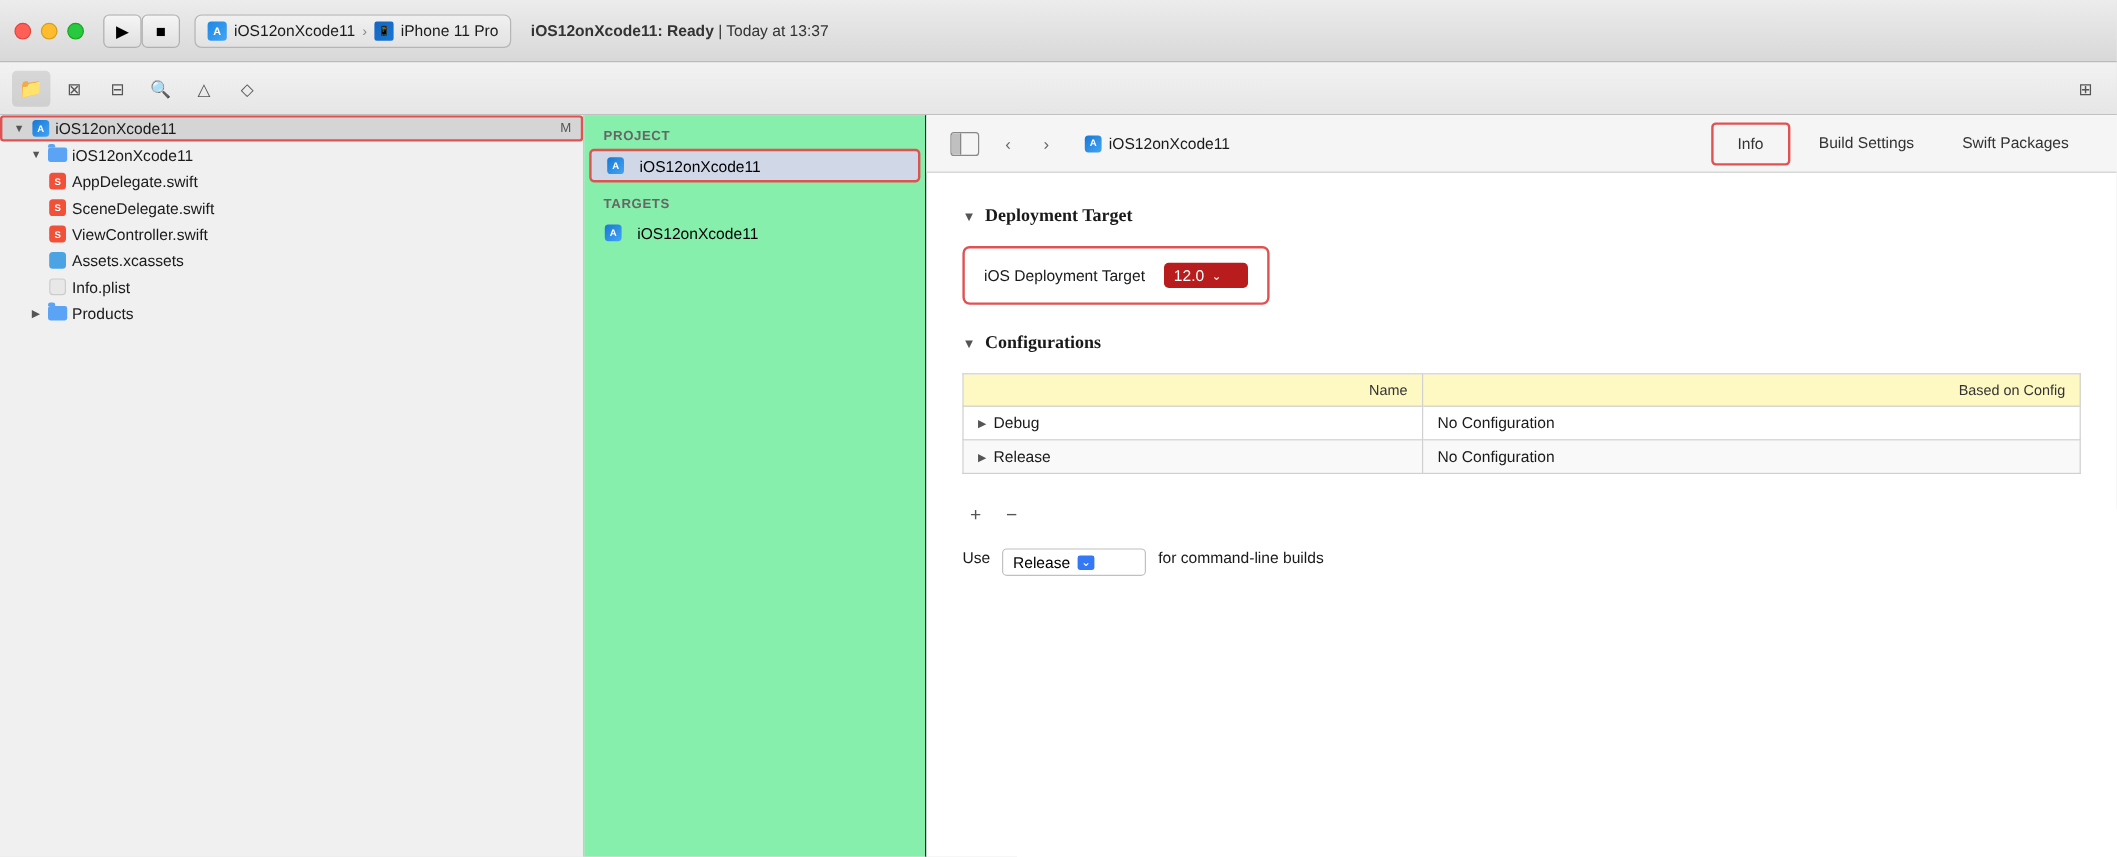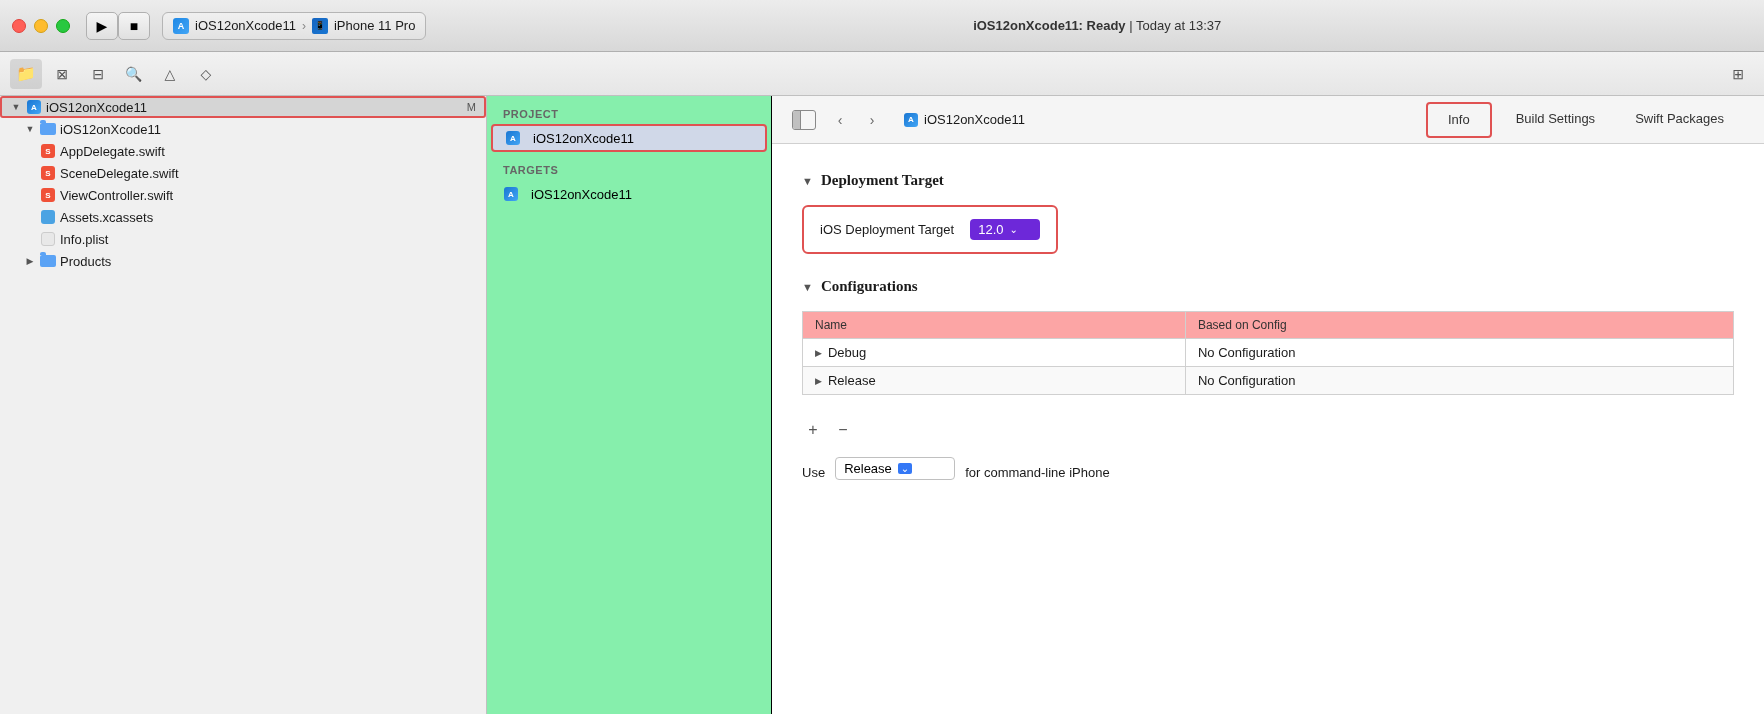--- a/index.html
+++ b/index.html
@@ -87,21 +87,21 @@
       border-radius: 2px;
       display: inline-flex;
       align-items: center;
       justify-content: center;
       font-size: 8px;
       color: white;
     }
 
     .status-area {
       flex: 1;
-      text-align: center;
+      text-align: left;
       font-size: 13px;
       color: #333;
     }
     .status-bold { font-weight: 600; }
 
     
     .toolbar {
       height: 44px;
       background: linear-gradient(to bottom, #f2f2f2, #e6e6e6);
       border-bottom: 1px solid #c0c0c0;
@@ -378,44 +378,44 @@
       background: white;
       width: fit-content;
     }
     .deployment-label {
       font-size: 13px;
       color: #1a1a1a;
     }
     .deployment-select {
       display: flex;
       align-items: center;
-      background: #6d28d9;
+      background: #b91c1c;
       color: white;
       border-radius: 4px;
       padding: 3px 8px;
       font-size: 13px;
       font-weight: 500;
       gap: 6px;
       cursor: pointer;
       min-width: 70px;
     }
     .select-arrow {
       font-size: 10px;
     }
 
     
     .config-table {
       width: 100%;
       border-collapse: collapse;
       margin-top: 8px;
     }
     .config-table th {
-      text-align: left;
+      text-align: right;
       padding: 6px 12px;
-      background: #fca5a5;
+      background: #fef9c3;
       border: 1px solid #d0d0d0;
       font-size: 12px;
       font-weight: 500;
       color: #333;
     }
     .config-table td {
       padding: 6px 12px;
       border: 1px solid #d0d0d0;
       font-size: 13px;
       color: #1a1a1a;
@@ -448,21 +448,21 @@
       justify-content: center;
       font-size: 16px;
       color: #555;
       cursor: pointer;
       border-radius: 3px;
     }
 
     
     .cmdline-row {
       display: flex;
-      align-items: flex-end;
+      align-items: flex-start;
       gap: 10px;
       margin-top: 8px;
     }
     .cmdline-label {
       font-size: 13px;
       color: #1a1a1a;
     }
     .cmdline-select {
       display: flex;
       align-items: center;
@@ -732,18 +732,18 @@
         <div class="icon-btn">+</div>
         <div class="icon-btn">−</div>
       </div>
 
       <div class="cmdline-row">
         <span class="cmdline-label">Use</span>
         <div class="cmdline-select">
           <span>Release</span>
           <span class="cmdline-arrow">⌄</span>
         </div>
-        <span class="cmdline-label">for command-line iPhone</span>
+        <span class="cmdline-label">for command-line builds</span>
       </div>
 
     </div>
   </div>
 </div>
 
 </body></html>

